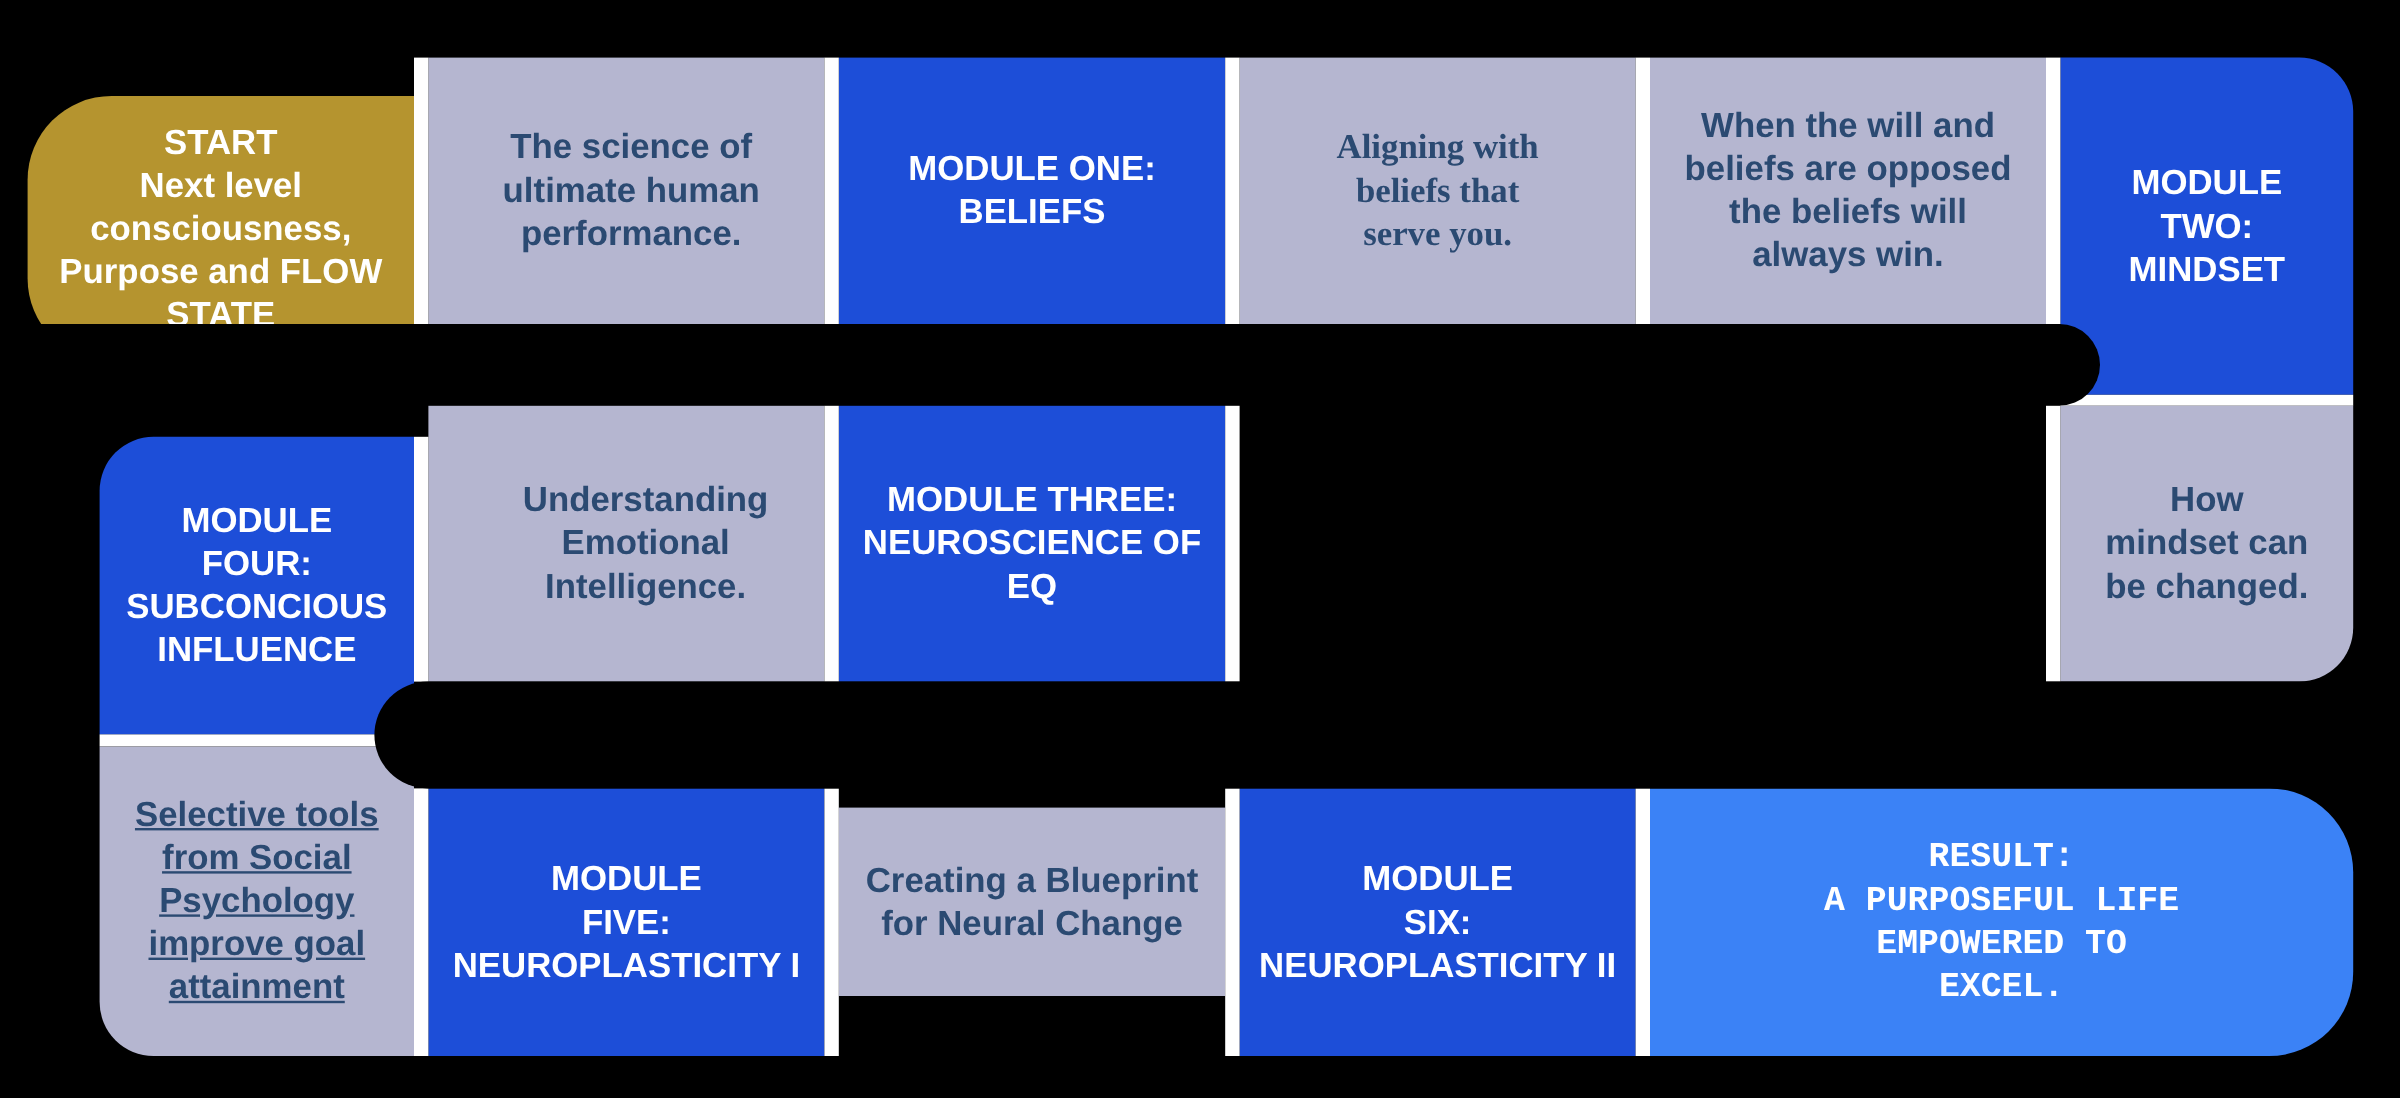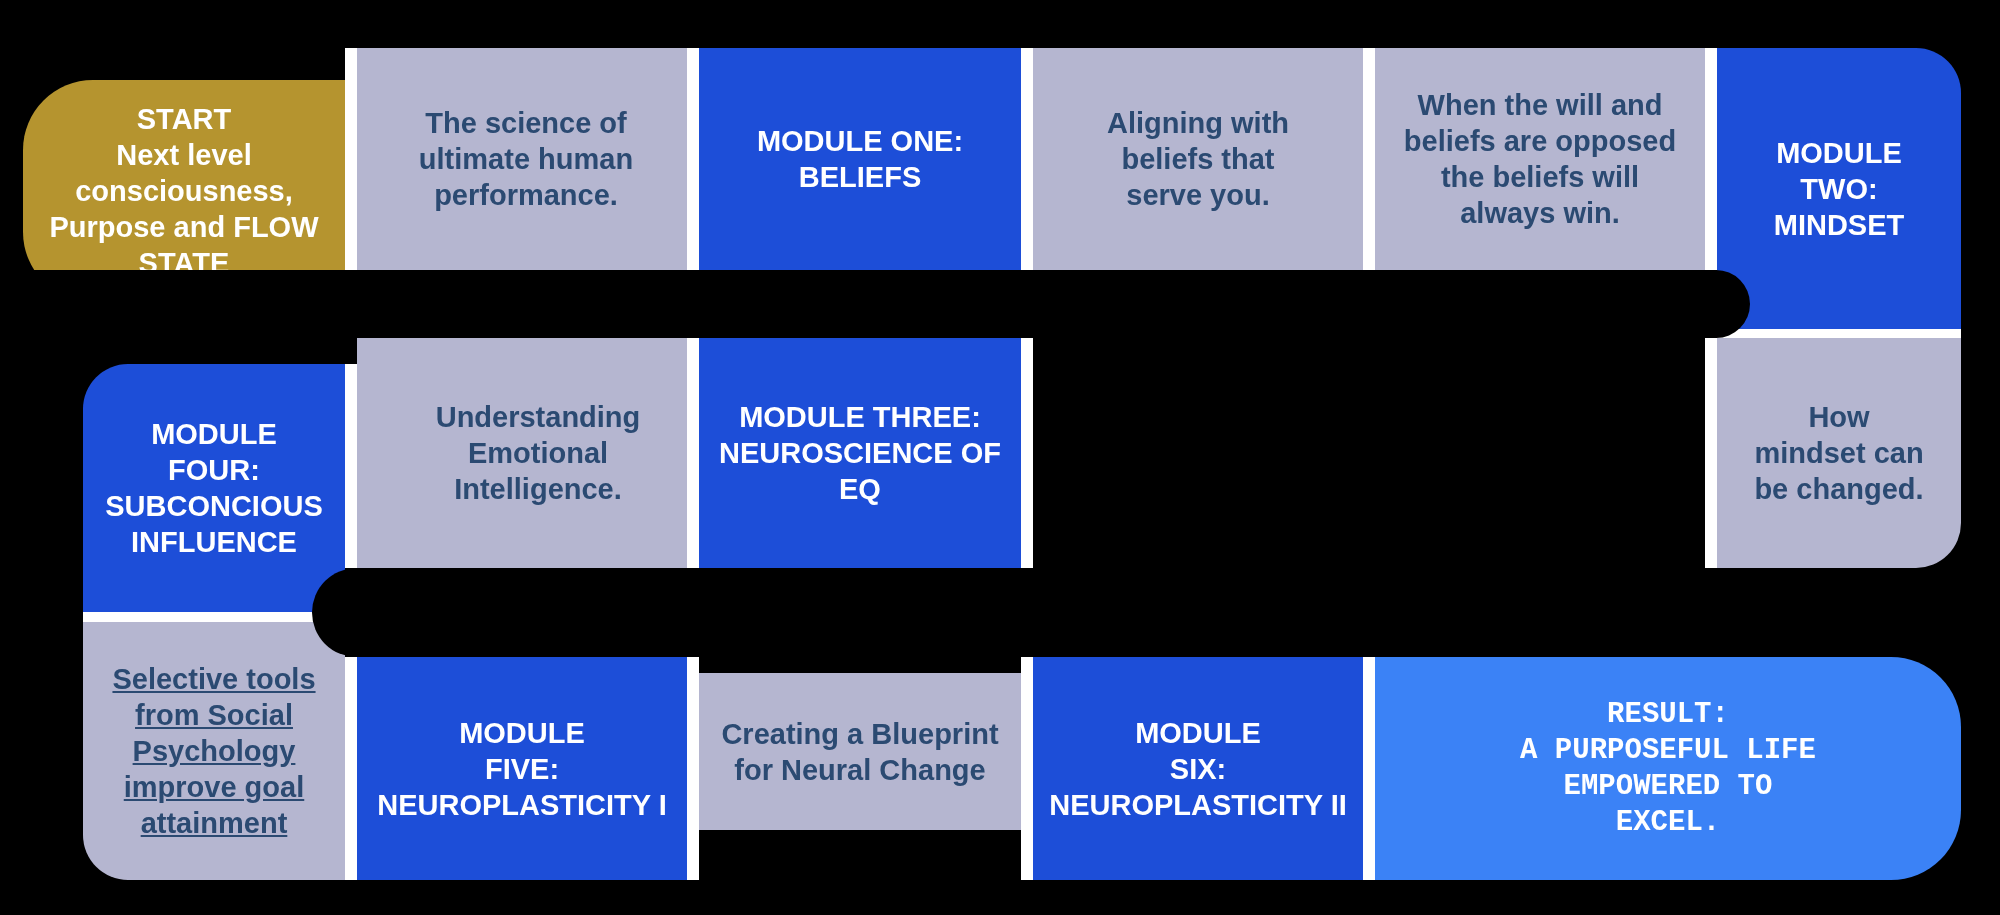--- a/index.html
+++ b/index.html
@@ -52,21 +52,21 @@
 Purpose and FLOW
 STATE</div>
 
   <div class="tile lav" style="left:357px; top:48px; width:330px; height:222px;padding-left:16px;">The science of
 ultimate human
 performance.</div>
 
   <div class="tile navy" style="left:699px; top:48px; width:322px; height:222px;">MODULE ONE:
 BELIEFS</div>
 
-  <div class="tile lav" style="left:1033px; top:48px; width:330px; height:222px;">Aligning with
+  <div class="tile lav" style="left:1033px; top:48px; width:330px; height:222px;font-family:Liberation Serif, serif;">Aligning with
 beliefs that
 serve you.</div>
 
   <div class="tile lav" style="left:1375px; top:48px; width:330px; height:222px;text-align:center;">When the will and
 beliefs are opposed
 the beliefs will
 always win.</div>
 
   <div class="tile navy" style="left:1717px; top:48px; width:244px; height:281px; border-radius:0 45px 0 0;">MODULE
 TWO:

